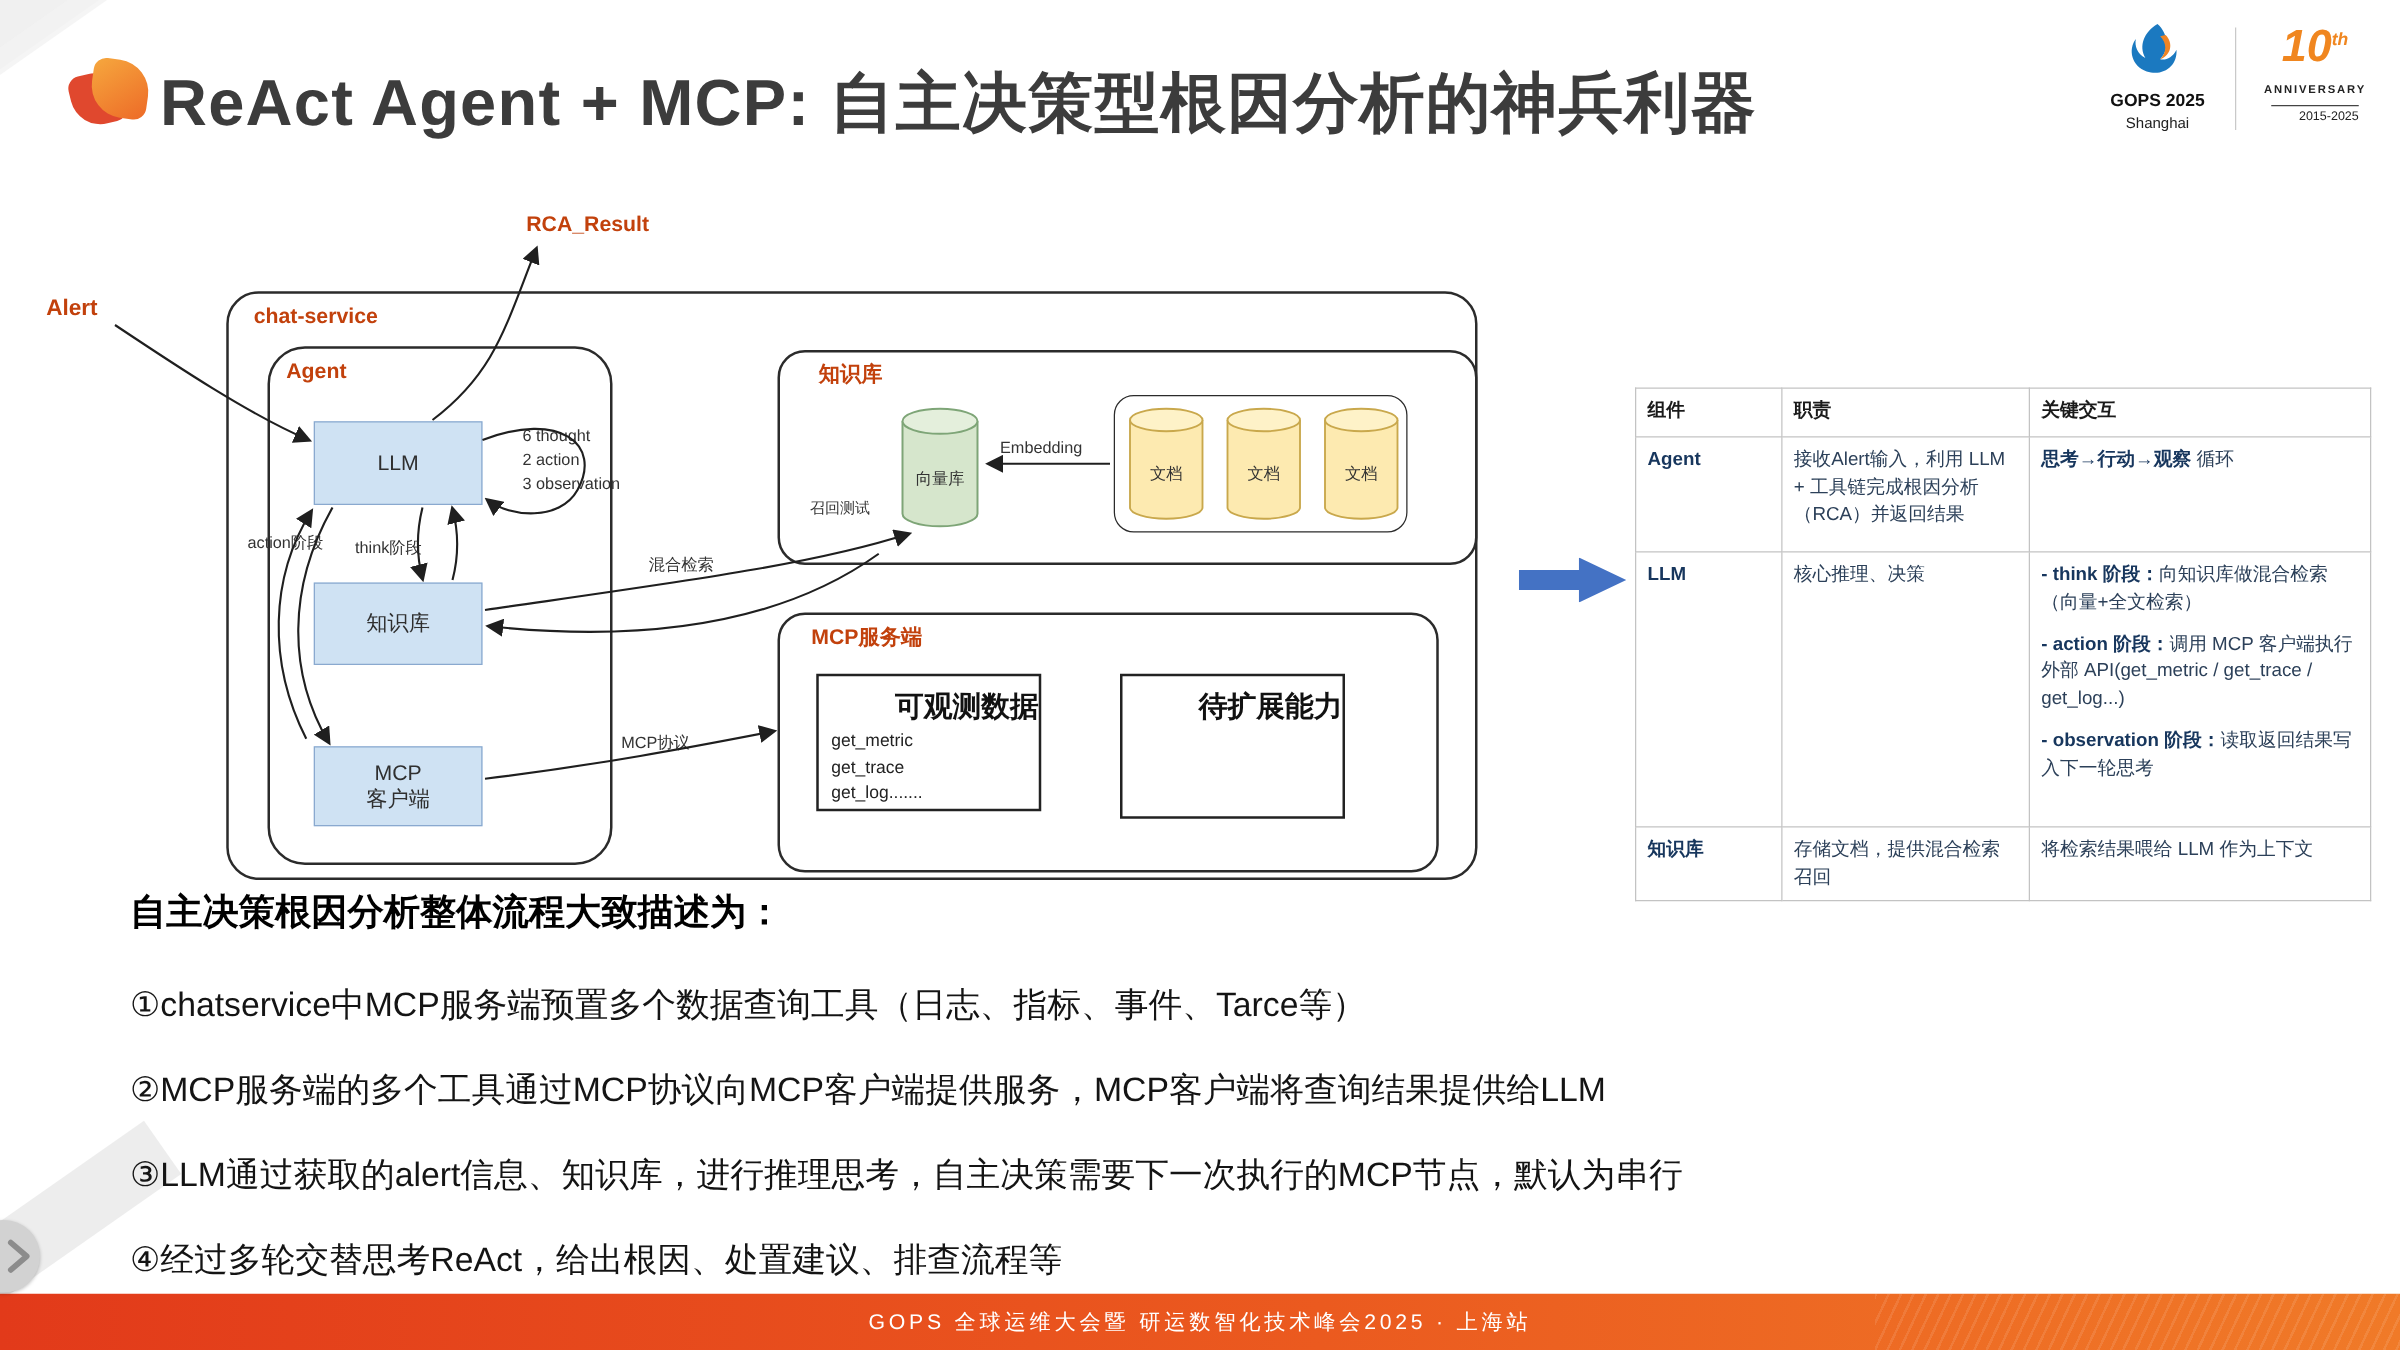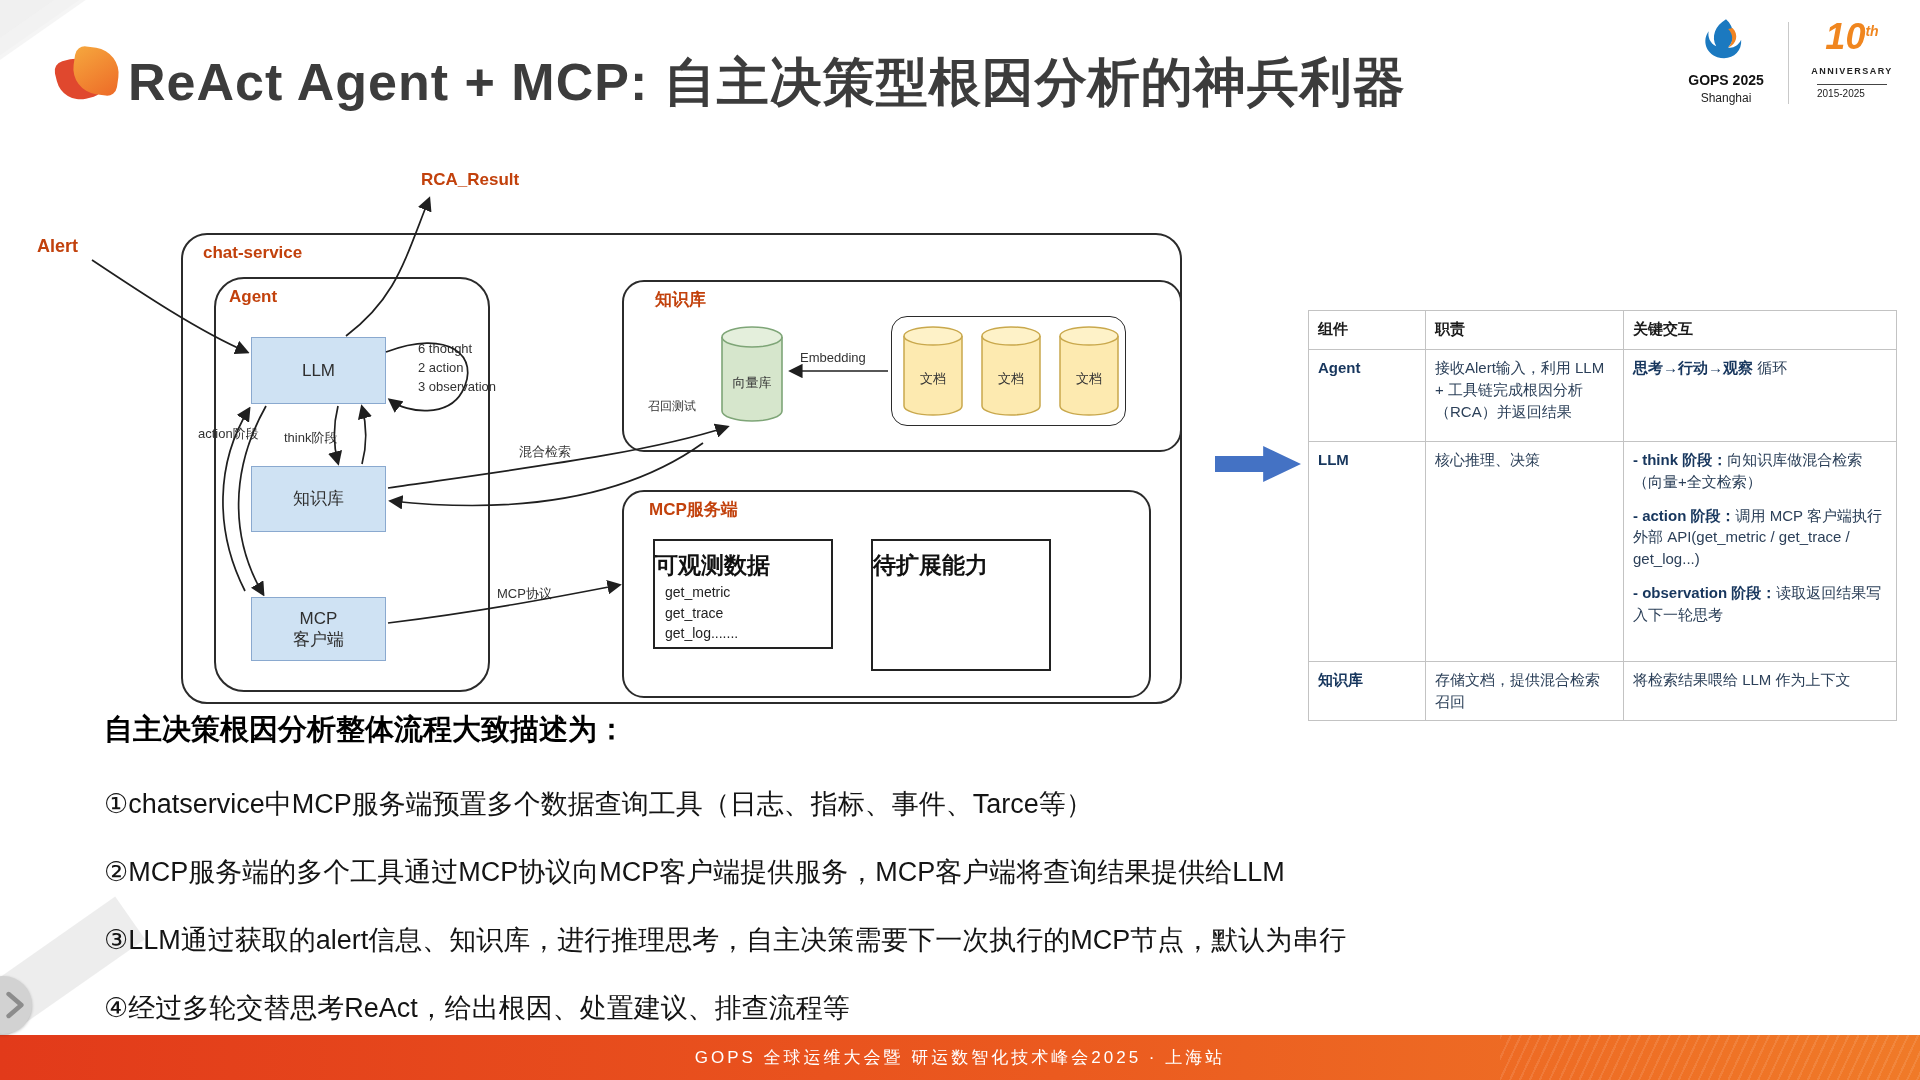--- a/index.html
+++ b/index.html
@@ -20,30 +20,30 @@
   .leaf-b { left:2px; top:14px; width:42px; height:42px; background:#e0482e; border-radius:10px 24px 10px 24px; transform:rotate(-14deg); }
   .leaf-f { left:18px; top:4px; width:46px; height:46px; background:linear-gradient(140deg,#f6a83e,#ed6a27); border-radius:10px 26px 10px 26px; transform:rotate(8deg); }
   .title { position:absolute; left:128px; top:48px; font-size:52px; font-weight:bold; color:#3c3c3c; letter-spacing:1px; white-space:nowrap; }
 
   .gops-t1 { position:absolute; left:1678px; top:72px; width:96px; text-align:center; font-size:14px; font-weight:bold; color:#111; }
   .gops-t2 { position:absolute; left:1678px; top:91px; width:96px; text-align:center; font-size:12px; color:#222; }
   .vline   { position:absolute; left:1788px; top:22px; width:1px; height:82px; background:#c9c9c9; }
   .anniv-num { position:absolute; left:1802px; top:16px; width:100px; text-align:center; font-size:36px; font-weight:bold; font-style:italic; color:#f0861f; }
   .anniv-num sup { font-size:14px; }
   .anniv-lab { position:absolute; left:1802px; top:66px; width:100px; text-align:center; font-size:9px; font-weight:bold; letter-spacing:1.5px; color:#222; }
-  .anniv-yrs { position:absolute; left:1817px; top:84px; width:70px; text-align:left; font-size:10px; color:#222; border-top:1px solid #444; padding-top:3px; }
+  .anniv-yrs { position:absolute; left:1817px; top:84px; width:70px; text-align:right; font-size:10px; color:#222; border-top:1px solid #444; padding-top:3px; }
 
   
   .container-r { position:absolute; border:2px solid #2b2b2b; border-radius:26px; }
   .bluebox { position:absolute; background:#cfe2f3; border:1.5px solid #8aa9cf; display:flex; flex-direction:column; align-items:center; justify-content:center; font-size:17px; color:#2f2f2f; text-align:center; line-height:1.25; }
   .dlabel-b { position:absolute; font-weight:bold; font-size:17px; color:#c2410c; white-space:nowrap; }
   .dlabel-s { position:absolute; font-size:13px; color:#333; white-space:nowrap; }
   .loop-steps { position:absolute; left:418px; top:340px; font-size:13px; color:#333; line-height:1.45; }
   .wbox { position:absolute; border:2px solid #222; background:#fff; }
-  .wbox .wtitle { text-align:left; font-size:23px; font-weight:bold; color:#111; margin-top:9px; }
+  .wbox .wtitle { text-align:right; font-size:23px; font-weight:bold; color:#111; margin-top:9px; }
   .wbox .tool { font-size:14px; color:#222; margin:3px 0 0 10px; line-height:1.25; }
   .arrows { position:absolute; left:0; top:0; pointer-events:none; }
   .block-arrow { position:absolute; left:1215px; top:446px; width:86px; height:36px; background:#4472c4;
     clip-path:polygon(0 28%, 56% 28%, 56% 0, 100% 50%, 56% 100%, 56% 72%, 0 72%); }
 
   
   .comp-table { position:absolute; left:1308px; top:310px; width:588px; border-collapse:collapse; table-layout:fixed; background:#fff; font-size:15px; color:#2c4059; line-height:1.45;padding-left:11px; }
   .comp-table th, .comp-table td { border:1px solid #c3c3c3; padding:7px 9px; text-align:left; vertical-align:top; }
   .comp-table th { font-weight:bold; color:#1a1a1a; }
   .comp-table td.comp { font-weight:bold; color:#17365d; }
@@ -153,21 +153,21 @@
 
   <div class="container-r" style="left:622px;top:490px;width:529px;height:208px;border-radius:22px"></div>
   <div class="dlabel-b" style="left:649px;top:498px">MCP服务端</div>
 
   <div class="wbox" style="left:653px;top:539px;width:180px;height:110px">
     <div class="wtitle">可观测数据</div>
     <div class="tool">get_metric</div>
     <div class="tool">get_trace</div>
     <div class="tool">get_log.......</div>
   </div>
-  <div class="wbox" style="left:871px;top:539px;width:180px;height:132px">
+  <div class="wbox" style="left:896px;top:539px;width:180px;height:116px">
     <div class="wtitle">待扩展能力</div>
   </div>
 
   <svg class="arrows" width="1920" height="1080" viewBox="0 0 1920 1080">
     <defs>
       <marker id="ah" viewBox="0 0 10 10" refX="8" refY="5" markerWidth="8.5" markerHeight="8.5" orient="auto-start-reverse">
         <path d="M0,0 L10,5 L0,10 z" fill="#1f1f1f"></path>
       </marker>
     </defs>
     <g fill="none" stroke="#1f1f1f" stroke-width="1.7">

